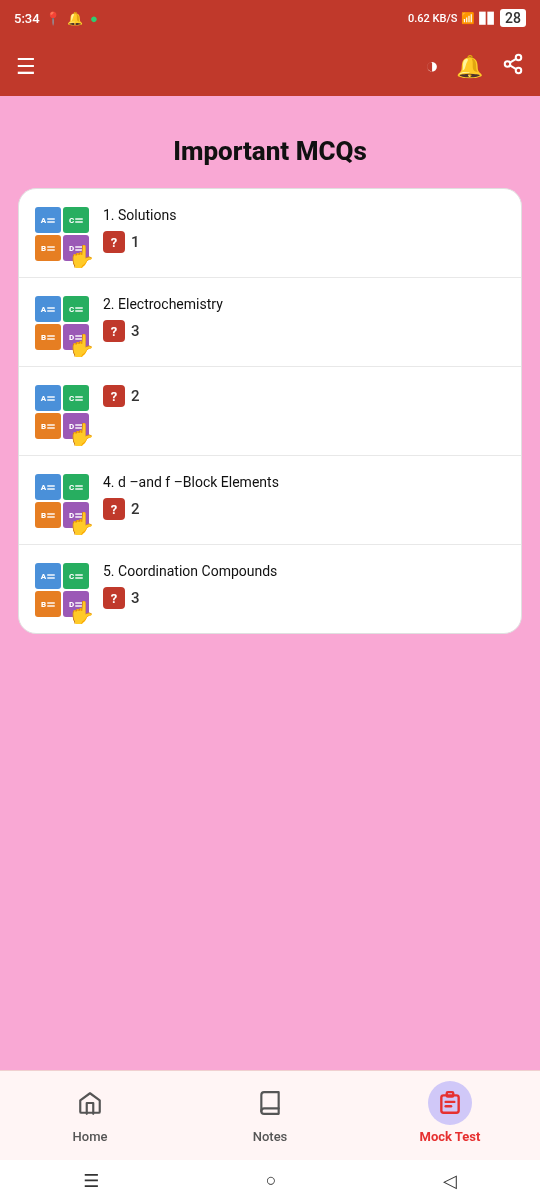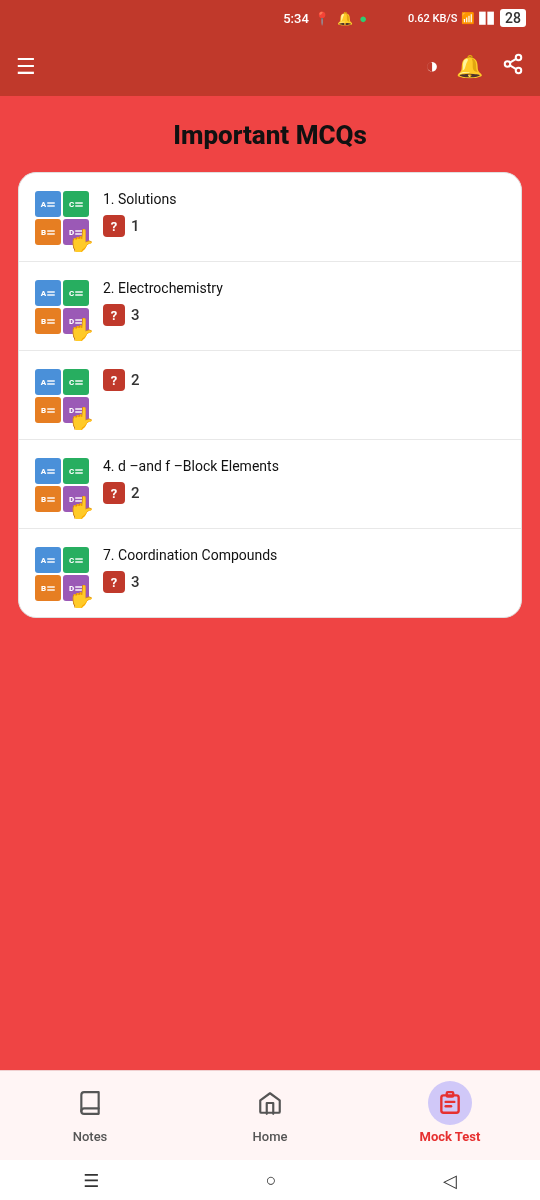--- a/index.html
+++ b/index.html
@@ -13,21 +13,21 @@
       flex-direction: column;
     }
 
     
     .status-bar {
       background: #c0392b;
       color: white;
       height: 36px;
       display: flex;
       align-items: center;
-      justify-content: flex-end;
+      justify-content: space-between;
       padding: 0 14px;
       font-size: 13px;
       font-weight: 500;
       gap: 41px;
     }
     .status-left { display: flex; align-items: center; gap: 6px; }
     .status-right { display: flex; align-items: center; gap: 4px; font-size: 11px; }
 
     
     .top-bar {
@@ -44,22 +44,22 @@
       font-weight: 700;
       flex: 1;
       margin-left: 16px;
     }
     .top-bar-icons { display: flex; align-items: center; gap: 18px; }
     .top-bar-icon { color: white; font-size: 22px; cursor: pointer; }
 
     
     .content {
       flex: 1;
-      padding: 24px 18px;
-      background: #ef4444;
+      padding: 40px 18px;
+      background: #f9a8d4;
     }
     .page-title {
       font-size: 26px;
       font-weight: 800;
       text-align: center;
       color: #111;
       margin-bottom: 22px;
     }
 
     
@@ -464,50 +464,50 @@
         <span class="letter" style="color:white;font-size:8px;font-weight:800;">D</span>
         <div class="lines">
           <div class="line"></div>
           <div class="line"></div>
         </div>
       </div>
     </div>
         <span class="finger-emoji">👆</span>
       </div>
       <div class="item-info">
-        <div class="item-title">7. Coordination Compounds</div>
+        <div class="item-title">5. Coordination Compounds</div>
         <div class="item-meta">
           <div class="meta-icon">?</div>
           <span class="meta-count">3</span>
         </div>
       </div>
     </div>
       </div>
   </div>
 </div>
 
 <div class="bottom-nav">
+  <div class="nav-item">
+    <div class="nav-icon-wrap">
+      <svg width="26" height="26" viewBox="0 0 24 24" fill="none" stroke="#555" stroke-width="2" stroke-linecap="round" stroke-linejoin="round">
+        <path d="M3 9.5L12 3l9 6.5V20a1 1 0 01-1 1H4a1 1 0 01-1-1V9.5z"></path>
+        <polyline points="9 22 9 12 15 12 15 22"></polyline>
+      </svg>
+    </div>
+    <span class="nav-label">Home</span>
+  </div>
+
   <div class="nav-item">
     <div class="nav-icon-wrap">
       <svg width="26" height="26" viewBox="0 0 24 24" fill="none" stroke="#555" stroke-width="2" stroke-linecap="round" stroke-linejoin="round">
         <path d="M4 19.5A2.5 2.5 0 016.5 17H20"></path>
         <path d="M6.5 2H20v20H6.5A2.5 2.5 0 014 19.5v-15A2.5 2.5 0 016.5 2z"></path>
       </svg>
     </div>
     <span class="nav-label">Notes</span>
-  </div>
-
-  <div class="nav-item">
-    <div class="nav-icon-wrap">
-      <svg width="26" height="26" viewBox="0 0 24 24" fill="none" stroke="#555" stroke-width="2" stroke-linecap="round" stroke-linejoin="round">
-        <path d="M3 9.5L12 3l9 6.5V20a1 1 0 01-1 1H4a1 1 0 01-1-1V9.5z"></path>
-        <polyline points="9 22 9 12 15 12 15 22"></polyline>
-      </svg>
-    </div>
-    <span class="nav-label">Home</span>
   </div>
 
   <div class="nav-item">
     <div class="nav-icon-wrap active">
       <svg width="26" height="26" viewBox="0 0 24 24" fill="none" stroke="#e63030" stroke-width="2.2" stroke-linecap="round" stroke-linejoin="round">
         <rect x="9" y="2" width="6" height="4" rx="1"></rect>
           <rect x="4" y="5" width="16" height="16" rx="2"></rect>
         <line x1="8" y1="11" x2="16" y2="11"></line>
           <line x1="8" y1="15" x2="13" y2="15"></line>
       </svg>

